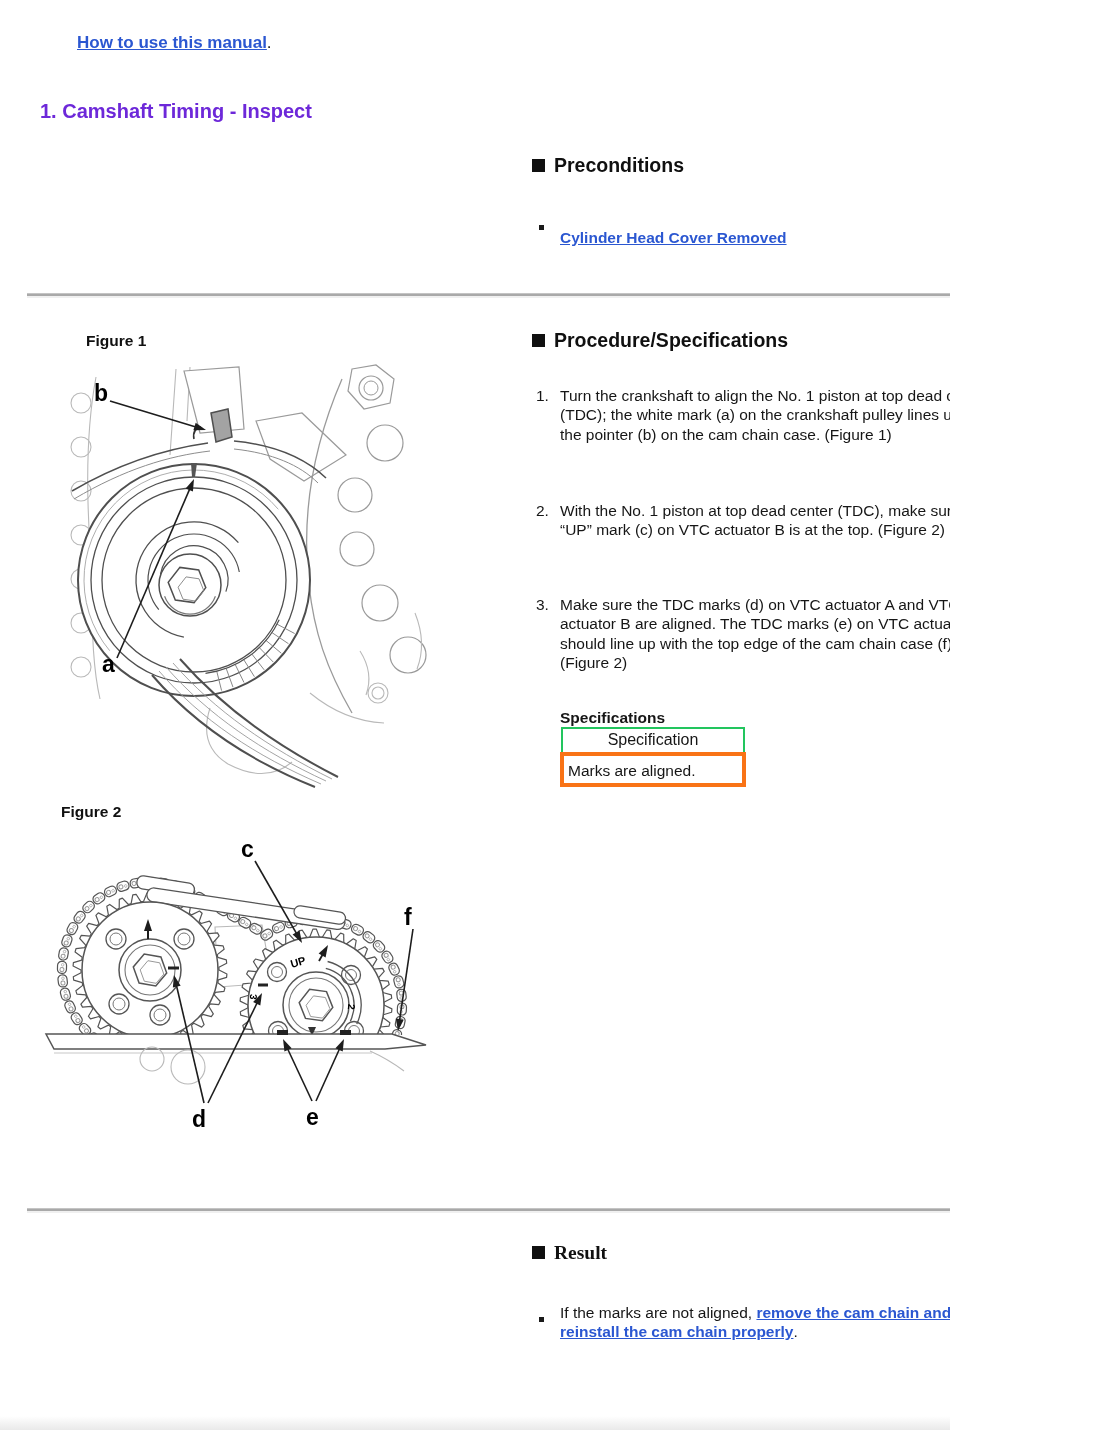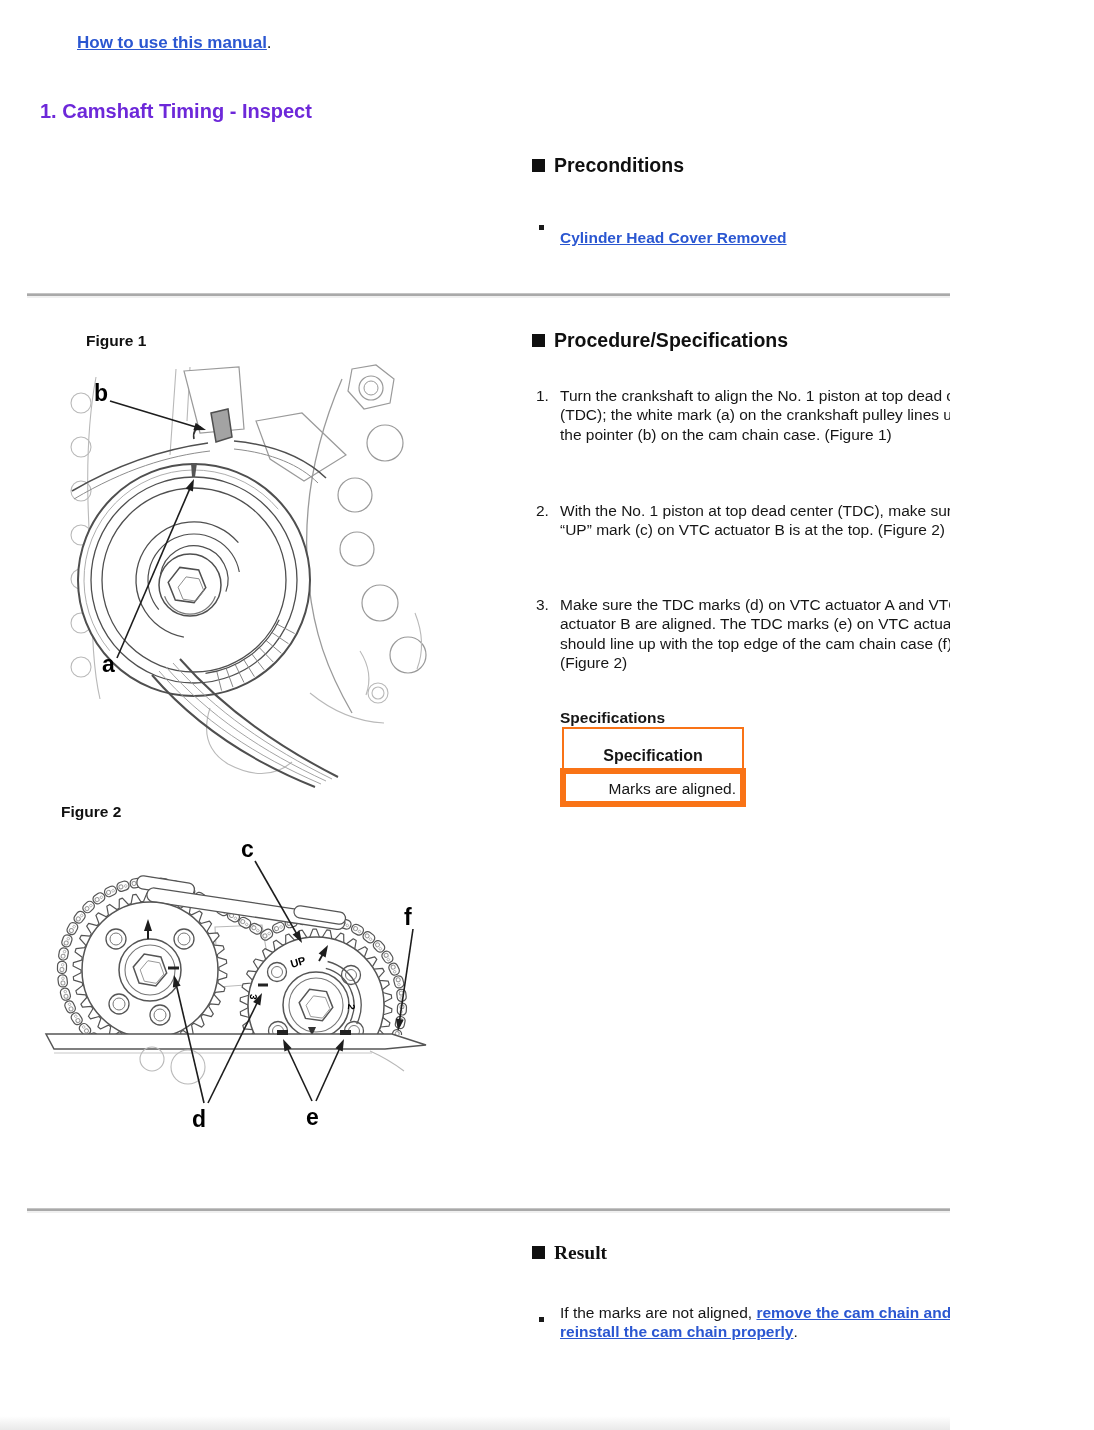--- a/index.html
+++ b/index.html
@@ -14,22 +14,22 @@
   .h2 .sq{display:inline-block;width:13px;height:13px;background:#101010;margin-right:9px;}
   .hr{left:27px;width:967px;height:2px;background:#a9a9a9;border-bottom:2px solid #f0f0f0;border-top:1px solid #c4c4c4;}
   .fig-label{font-size:15.5px;font-weight:bold;color:#101010;}
   .bullet-sq{position:absolute;width:5px;height:5px;background:#1a1a1a;}
   .step{position:absolute;left:536px;width:460px;display:grid;grid-template-columns:24px 434px;}
   .step .num{font-size:15.5px;line-height:19.4px;}
   .step .txt{font-size:15.5px;line-height:19.4px;}
   .item-text{position:absolute;left:560px;width:434px;font-size:15.5px;line-height:19.4px;}
   .spec-label{left:560px;top:709px;font-size:15.5px;font-weight:bold;}
   table.spec{position:absolute;left:560px;top:727px;border-collapse:collapse;width:186px;}
-  table.spec th{border:2px solid #f97316;font-size:16px;font-weight:bold;padding:18px 4px 3px;text-align:center;}
-  table.spec td{border:6px solid #f97316;font-size:15.5px;padding:6px 4px 3px;text-align:right;}
+  table.spec th{border:2px solid #22c55e;font-size:16px;font-weight:normal;padding:2px 4px 3px;text-align:center;}
+  table.spec td{border:4px solid #f97316;font-size:15.5px;padding:6px 4px 3px;text-align:left;}
   svg text{font-family:"Liberation Sans",sans-serif;}
   .bottom-fade{left:0;bottom:0;width:1094px;height:14px;
      background:linear-gradient(#ffffff,#e9e9e9);}
 </style>
 </head>
 <body>
 
 <div id="page">
 
   <div class="abs top-link-wrap">

